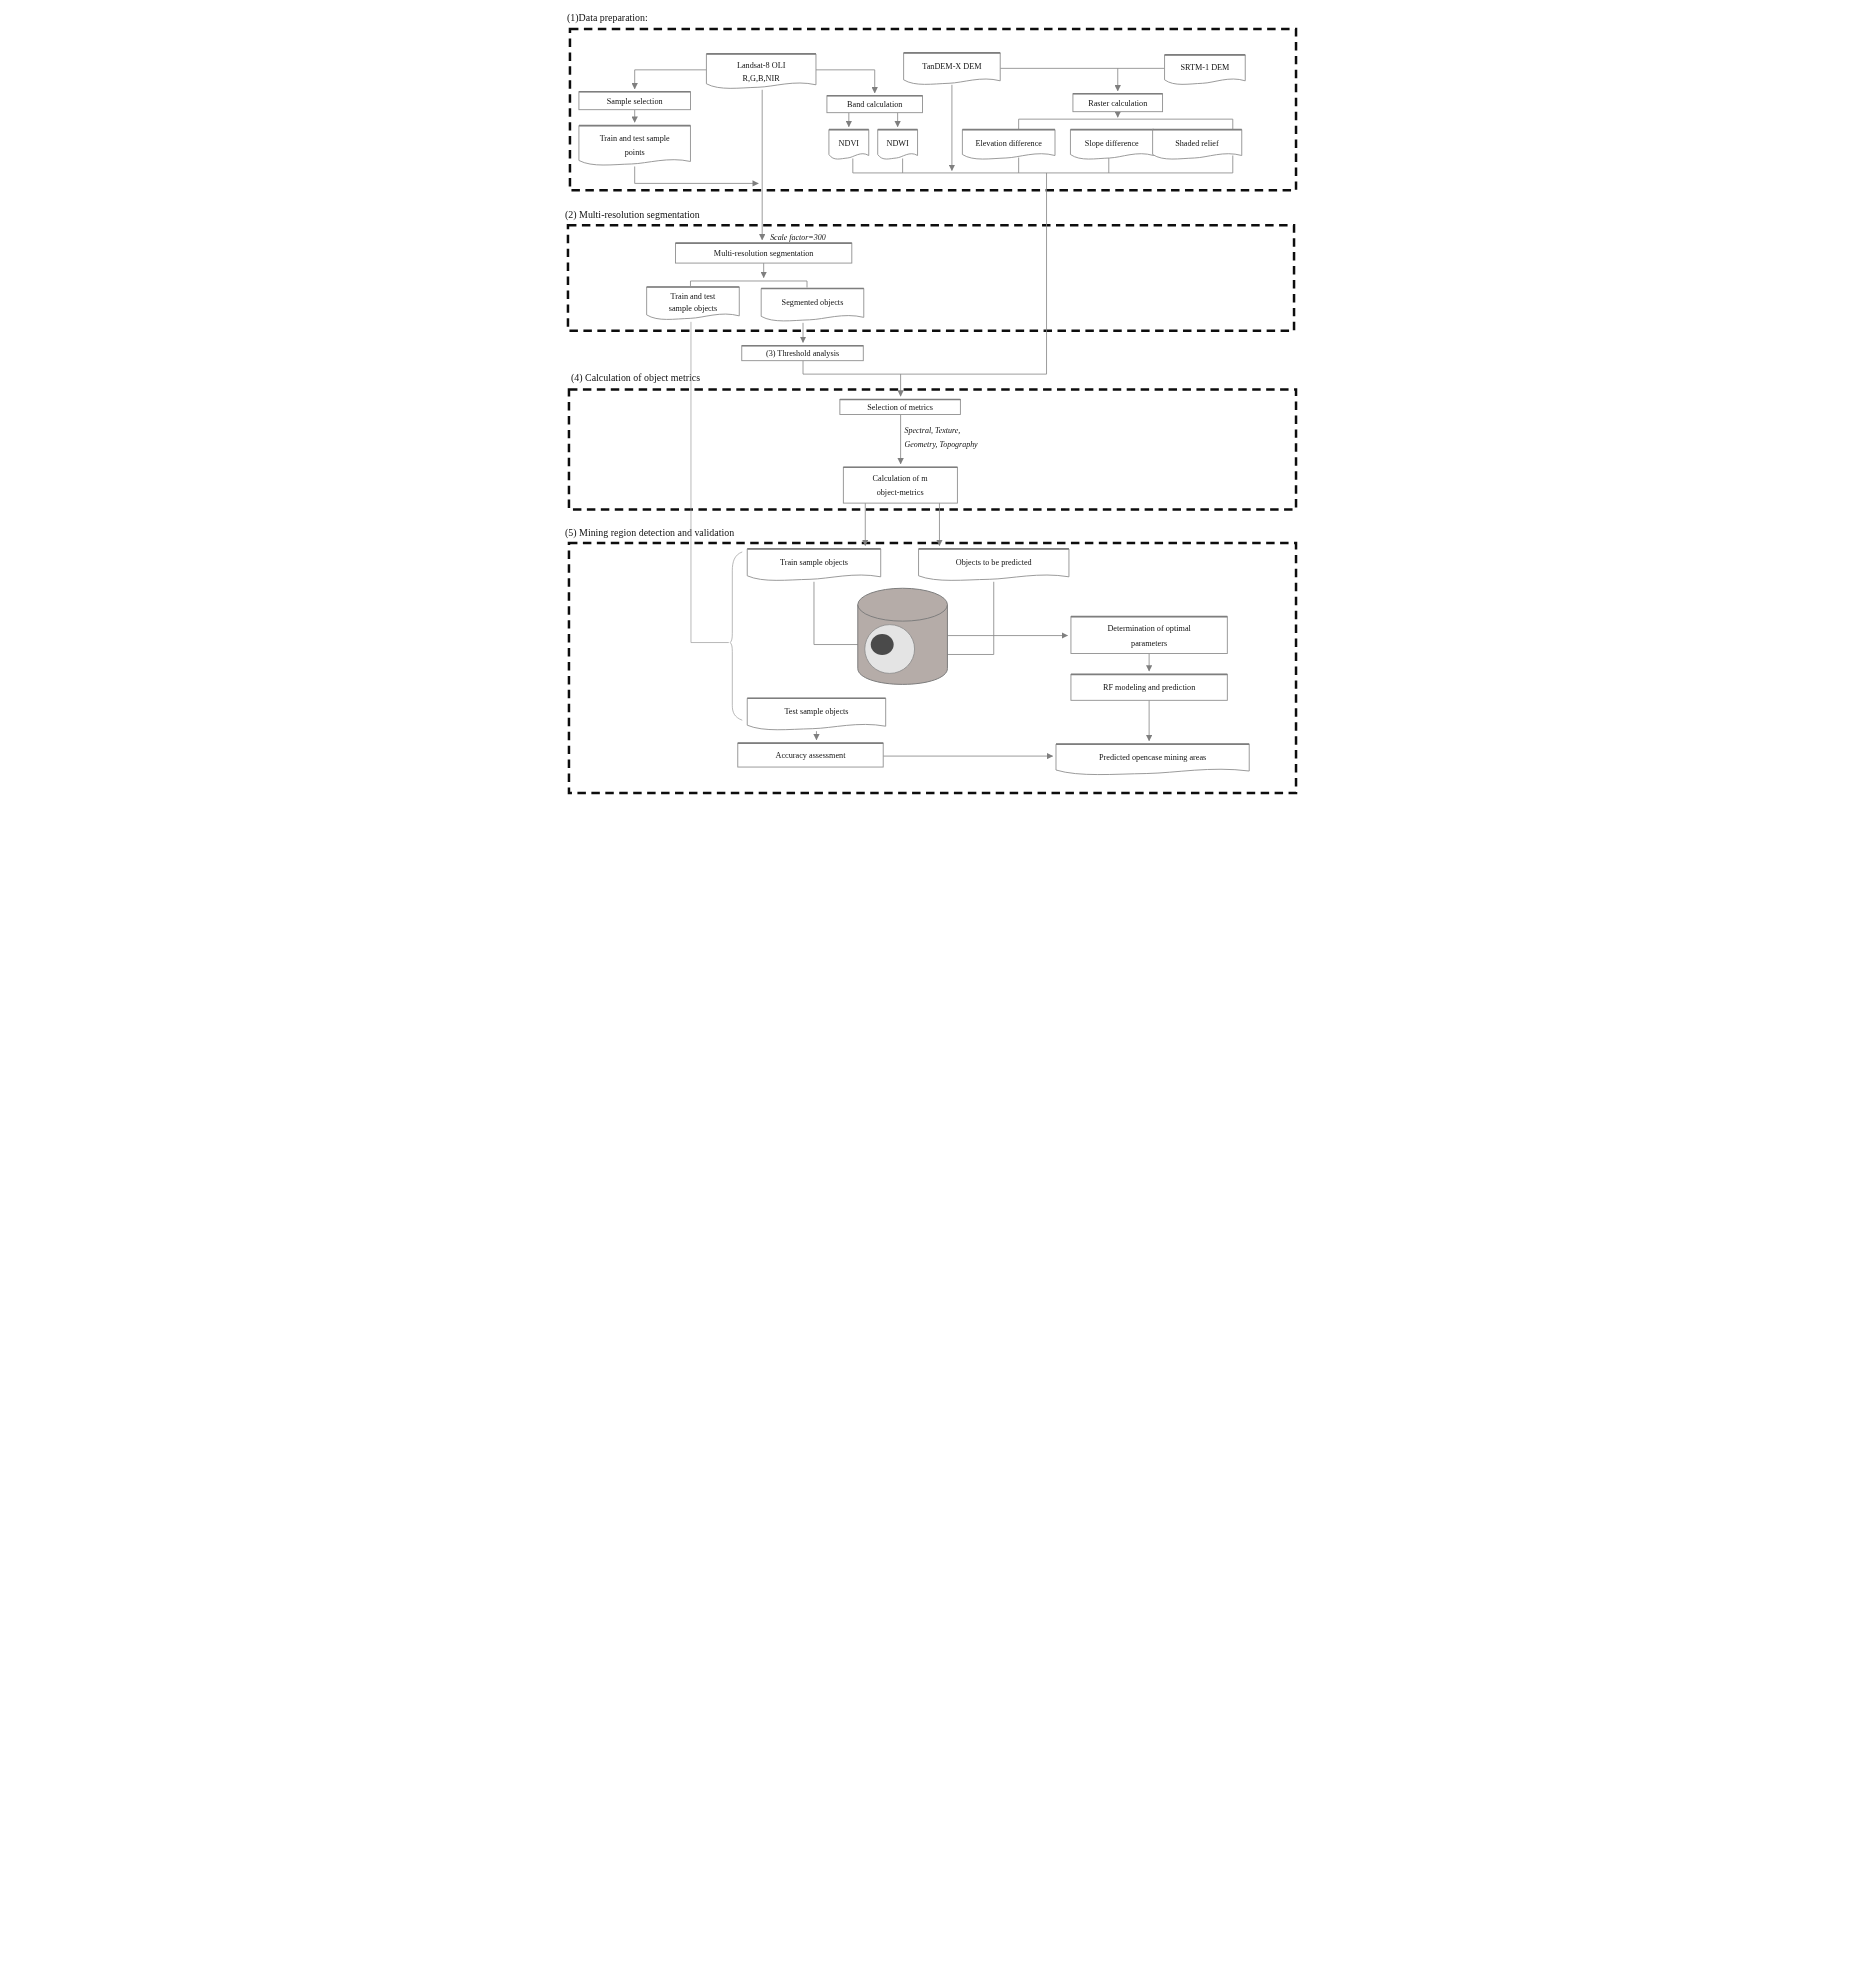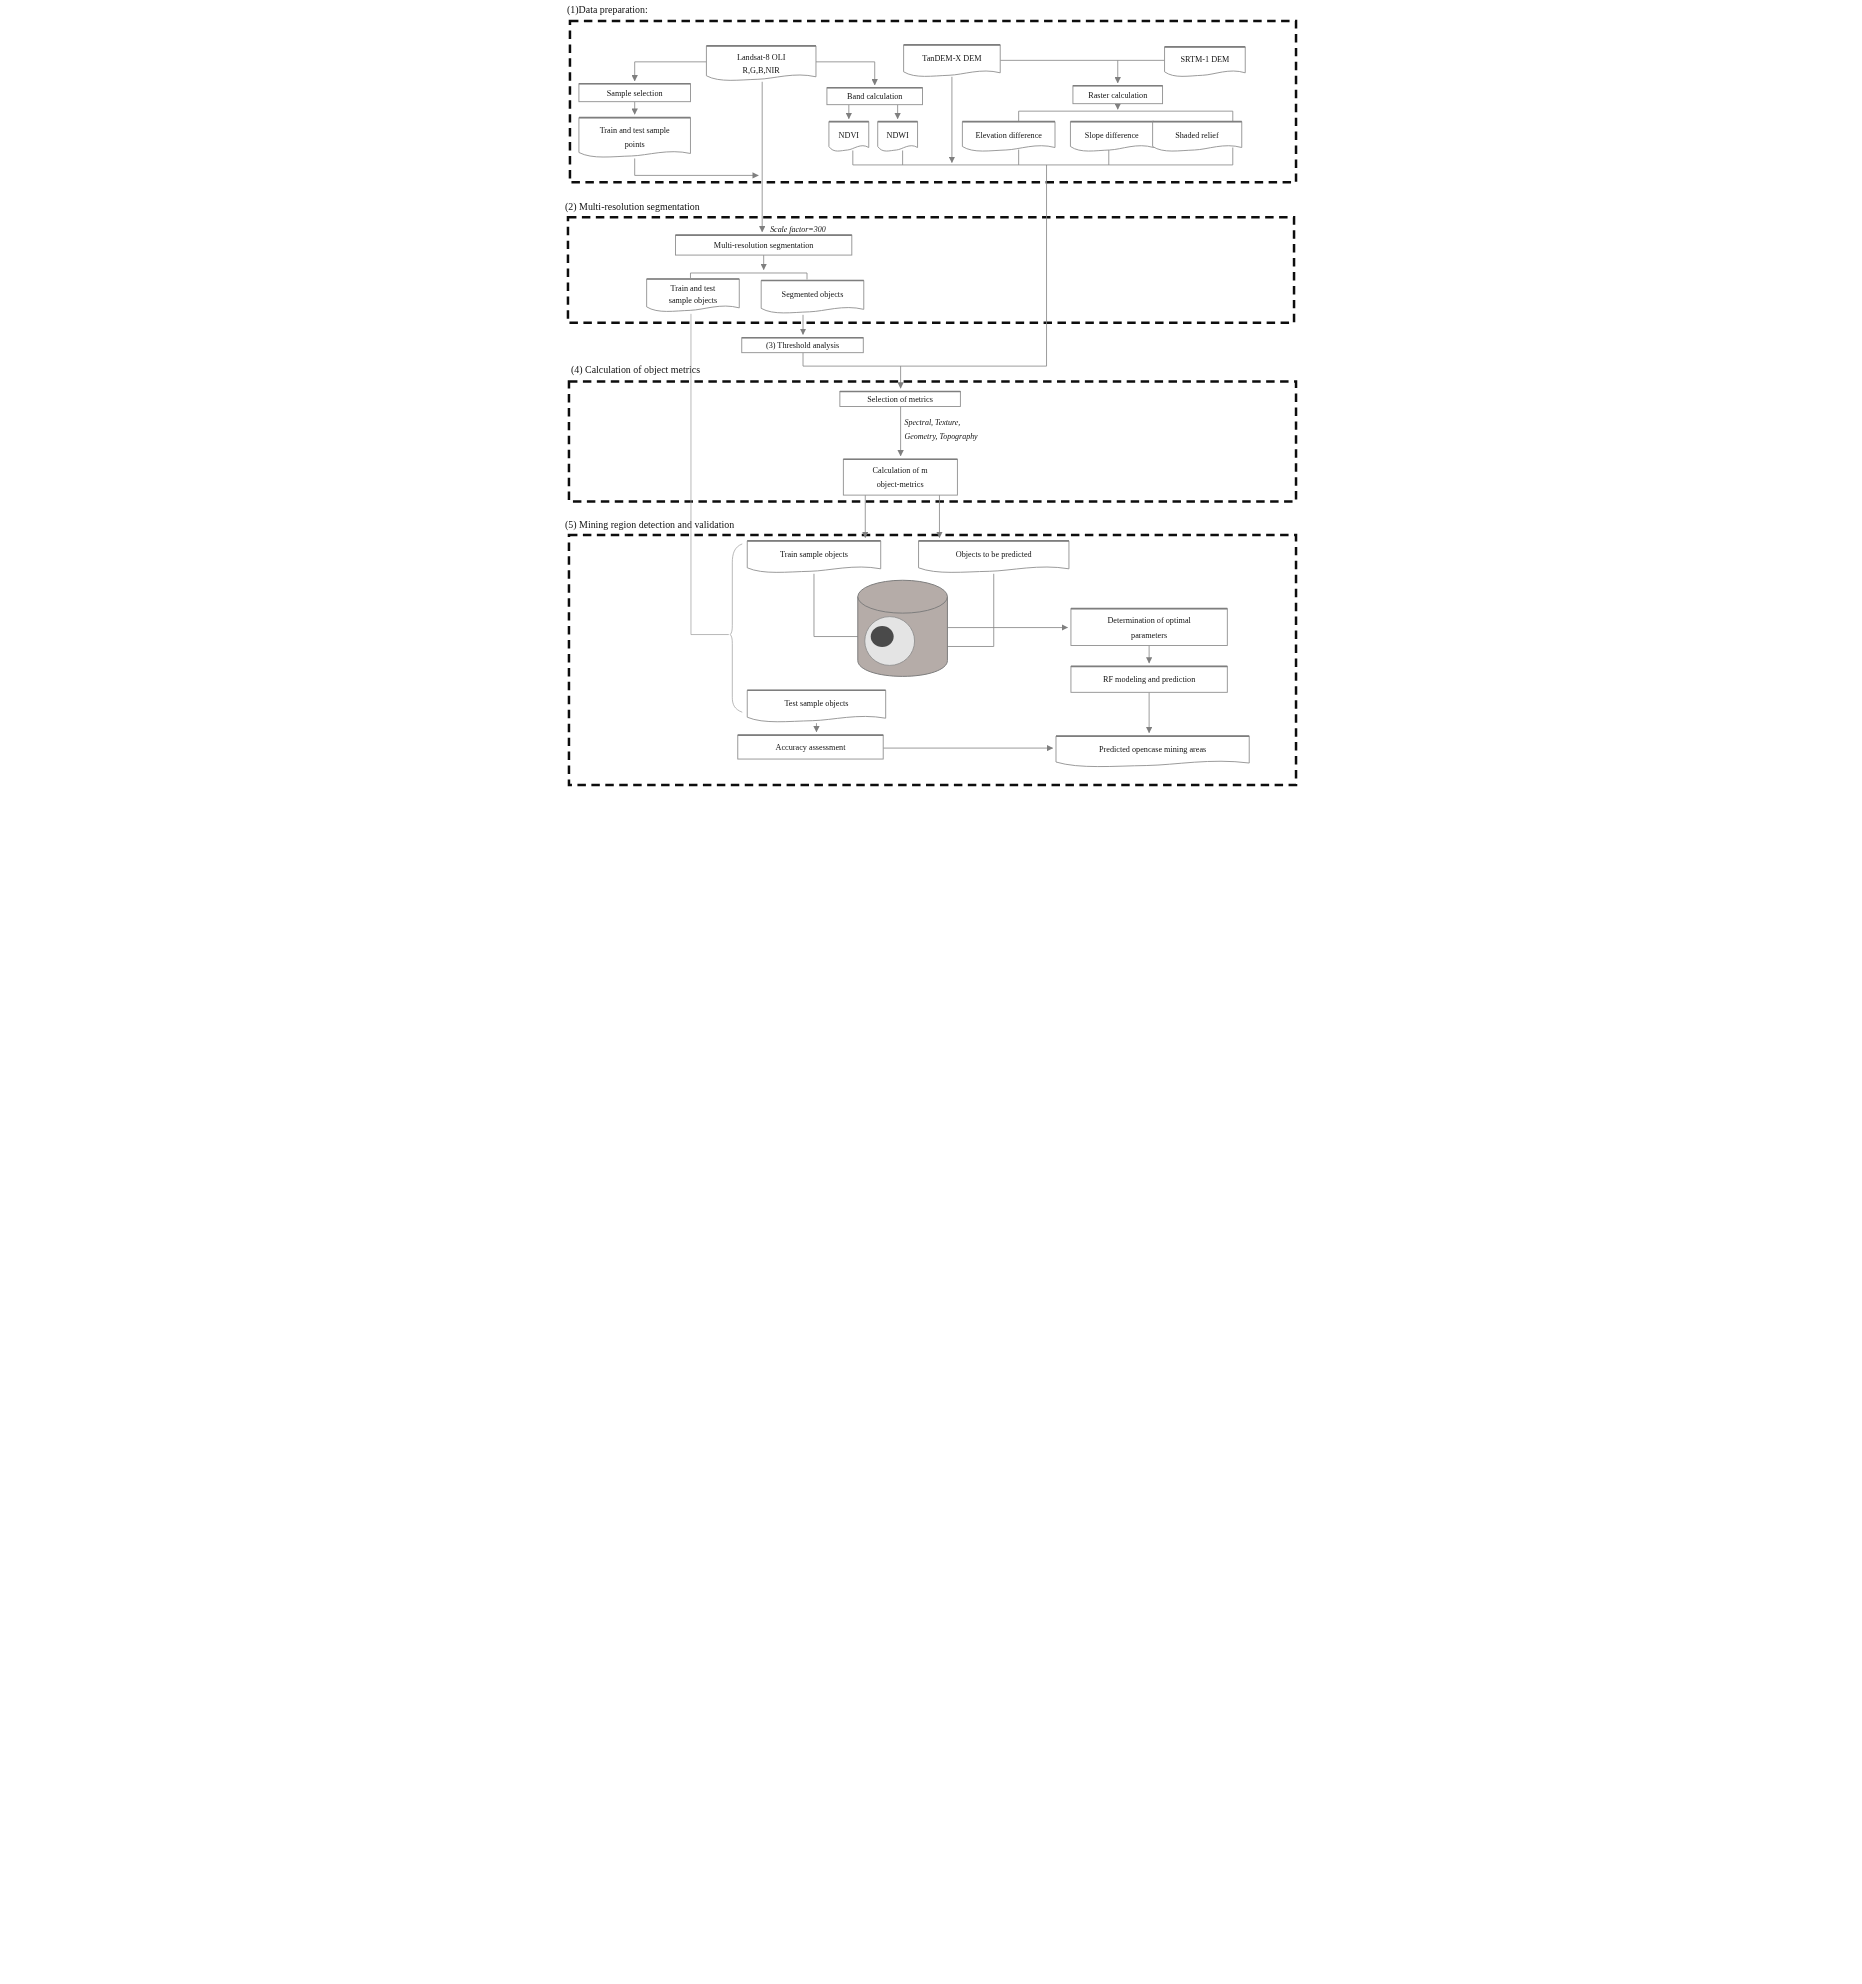--- a/index.html
+++ b/index.html
@@ -1,16 +1,16 @@
 <!DOCTYPE html>
 <html style="font-size:8px"><head>
 <meta charset="utf-8">
 <style>
   html,body{margin:0;padding:0;background:#ffffff;}
-  .stage{width:745px;margin:0 auto;}
+  .stage{width:745px;margin:8px auto;}
   svg{display:block;background:#ffffff;}
   text{font-family:"Liberation Serif","DejaVu Serif",serif;fill:#111111;}
   .heading{font-size:20px;}
   .node-label{font-size:16.5px;text-anchor:middle;}
   .note{font-size:16px;font-style:italic;}
   .shape{fill:#ffffff;stroke:#8f8f8f;stroke-width:1.8;}
   .topedge{stroke:#7e7e7e;stroke-width:3.2;}
   .flow{stroke:#8a8a8a;stroke-width:1.7;fill:none;}
   .flow.thin{stroke:#9a9a9a;stroke-width:1.4;}
   .arrow{marker-end:url(#arr);}

